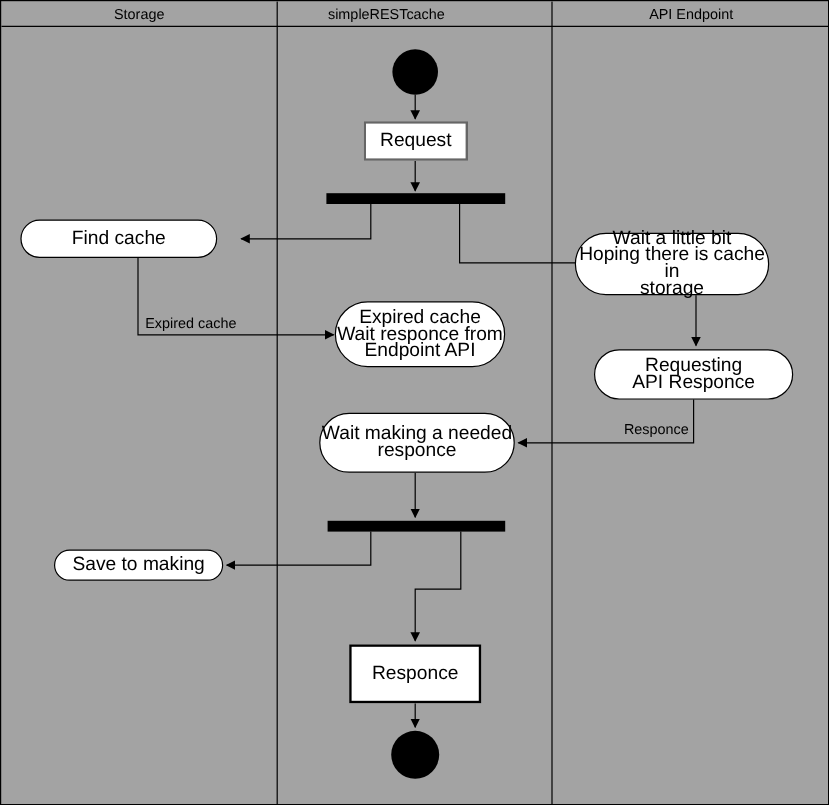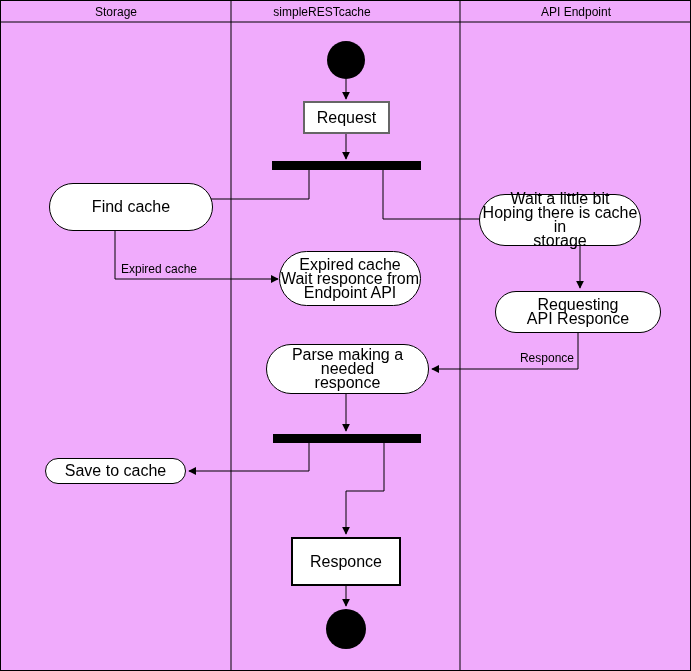--- a/index.html
+++ b/index.html
@@ -1,17 +1,17 @@
 <!DOCTYPE html>
 <html><head>
 <meta charset="utf-8">
 <style>
   html,body{margin:0;padding:0;background:#fff;}
   .canvas{
-    position:relative;width:691px;height:671px;background:#f0abfc;
+    position:relative;width:691px;height:671px;background:#a3a3a3;
     box-sizing:border-box;border:1px solid #000;overflow:hidden;
     font-family:"Liberation Sans","DejaVu Sans",sans-serif;color:#000;
   }
   .wires{position:absolute;top:0;left:0;}
   .lane-header{
     position:absolute;top:0;height:21px;display:flex;align-items:center;
     justify-content:center;font-size:12px;
   }
   .node{
     position:absolute;background:#fff;border:1px solid #000;
@@ -58,36 +58,36 @@
     <path d="M383 442 L383 490 L345 490 L345 533" fill="none" stroke="#000" marker-end="url(#arrow)"></path>
     <path d="M345 585 L345 605" fill="none" stroke="#000" marker-end="url(#arrow)"></path>
   </svg>
 
   <div class="lane-header" style="left:0;width:230px">Storage</div>
   <div class="lane-header" style="left:230px;width:182px">simpleRESTcache</div>
   <div class="lane-header" style="left:459px;width:232px">API Endpoint</div>
 
   <div class="node rect-gray" style="left:302px;top:100px;width:87px;height:33px">Request</div>
 
-  <div class="node pill" style="left:48px;top:182px;width:164px;height:48px">Find cache</div>
+  <div class="node pill" style="left:16px;top:182px;width:164px;height:32px">Find cache</div>
 
   <div class="node pill" style="left:478px;top:193px;width:162px;height:52px">Wait a little bit
 Hoping there is cache in
 storage</div>
 
   <div class="node pill" style="left:278px;top:250px;width:142px;height:55px">Expired cache
 Wait responce from
 Endpoint API</div>
 
   <div class="node pill" style="left:494px;top:290px;width:166px;height:42px">Requesting
 API Responce</div>
 
-  <div class="node pill" style="left:265px;top:343px;width:163px;height:50px">Parse making a needed
+  <div class="node pill" style="left:265px;top:343px;width:163px;height:50px">Wait making a needed
 responce</div>
 
-  <div class="node pill" style="left:44px;top:457px;width:141px;height:26px">Save to cache</div>
+  <div class="node pill" style="left:44px;top:457px;width:141px;height:26px">Save to making</div>
 
   <div class="node rect-black" style="left:290px;top:536px;width:110px;height:49px">Responce</div>
 
   <div class="edge-label" style="left:120px;top:262px">Expired cache</div>
   <div class="edge-label" style="left:498px;top:351px;width:75px;text-align:right">Responce</div>
 
 </div>
 
 </body></html>

